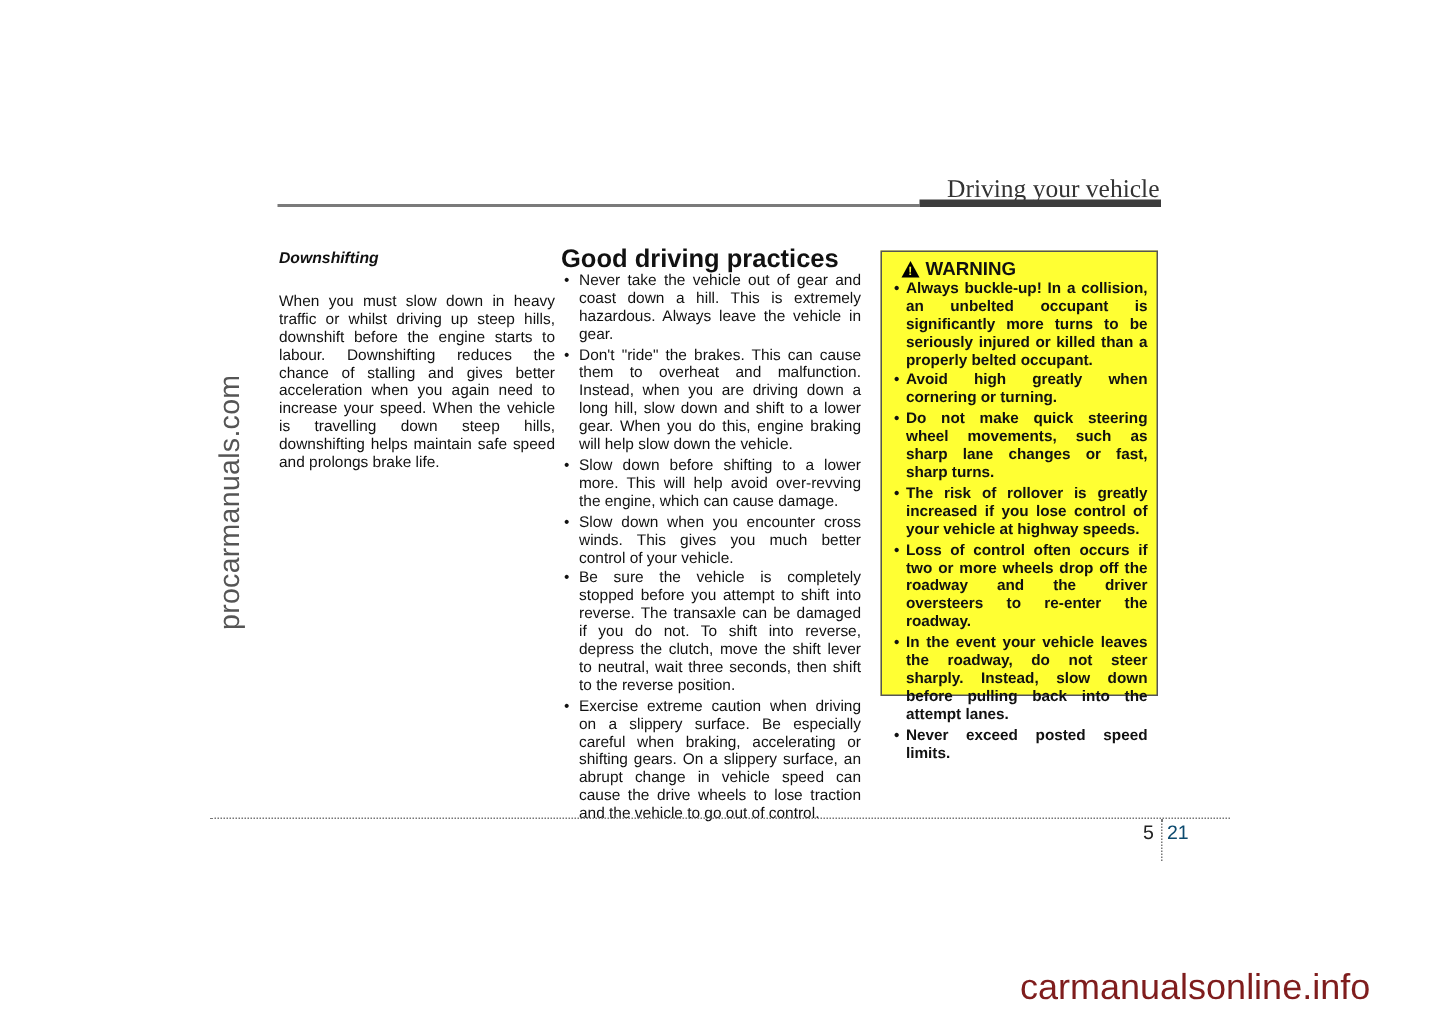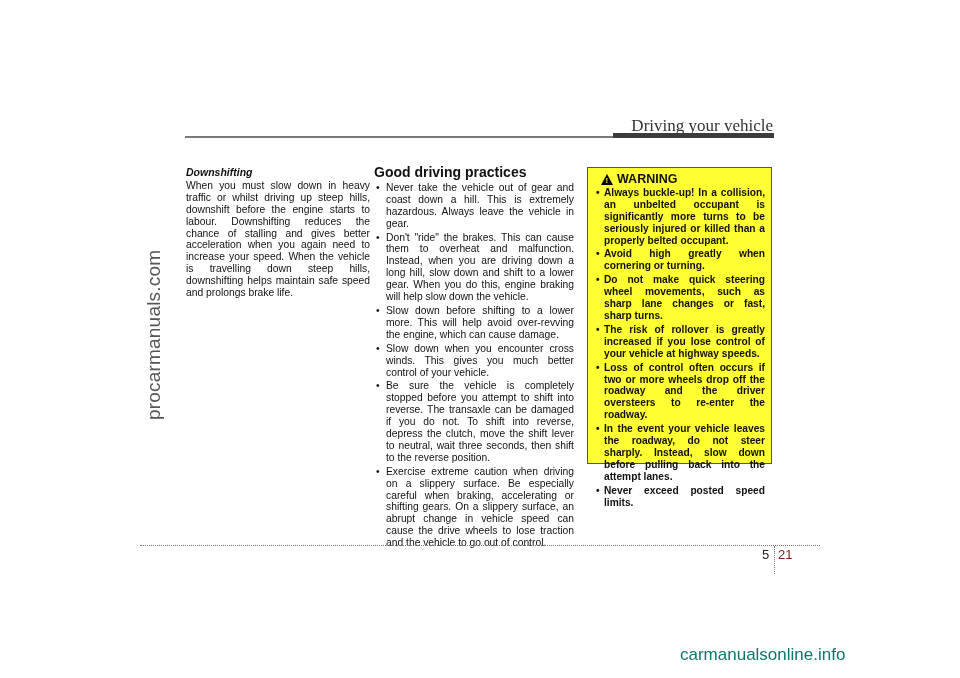--- a/index.html
+++ b/index.html
@@ -1,38 +1,38 @@
 <!DOCTYPE html>
 <html><head>
 <meta charset="utf-8">
 <style>
   html, body { margin:0; padding:0; }
   body { width:960px; height:678px; background:#ffffff; position:relative; overflow:hidden; font-family:"Liberation Sans", sans-serif; color:#111; }
   .header-title { position:absolute; right:187px; top:116px; font-family:"Liberation Serif", serif; font-size:17px; color:#333; }
   .rule-thin { position:absolute; left:185px; top:136px; width:428px; height:2px; background:#7a7a7a; }
   .rule-thick { position:absolute; left:613px; top:133px; width:161px; height:5px; background:#3c3c3c; }
   .watermark-side { position:absolute; left:143px; top:420px; transform-origin:0 0; transform:rotate(-90deg); font-size:19px; color:#555; letter-spacing:0.2px; white-space:nowrap; }
-  .watermark-bottom { position:absolute; left:680px; top:645px; font-size:17px; color:#0f766e; white-space:nowrap; }
+  .watermark-bottom { position:absolute; left:680px; top:645px; font-size:24px; color:#7f1d1d; white-space:nowrap; }
   .col { position:absolute; font-size:10.3px; line-height:11.9px; text-align:justify; }
   .col1 { left:186px; top:167px; width:184px; }
   .col2 { left:374px; top:167px; width:200px; }
-  .subhead { font-style:italic; font-weight:bold; font-size:10.5px; margin-bottom:1px; }
-  .secthead { font-weight:bold; font-size:14px; margin-bottom:3px; }
+  .subhead { font-style:italic; font-weight:bold; font-size:10.5px; margin-bottom:17px; }
+  .secthead { font-weight:bold; font-size:17px; margin-bottom:3px; }
   ul.bul { list-style:none; margin:0; padding:0; }
   ul.bul li { position:relative; padding-left:12px; margin-bottom:2px; text-align:justify; }
   ul.bul li .dot { position:absolute; left:2px; top:0; }
   .warn { position:absolute; left:587px; top:167px; width:185px; height:297px; background:#ffff33; border:1px solid #555; box-sizing:border-box; padding:6px 6px 0 6px; font-weight:bold; font-size:10.2px; line-height:11.9px; }
   .warn-head { font-size:12.5px; margin-left:7px; margin-bottom:1px; display:flex; align-items:center; gap:4px; }
   .warn-icon { width:0; height:0; border-left:6px solid transparent; border-right:6px solid transparent; border-bottom:11px solid #000; position:relative; }
   .warn-icon span { position:absolute; left:-1.5px; top:3px; color:#ffff33; font-size:8px; line-height:8px; }
   .warn ul.bul li { padding-left:10px; margin-bottom:2px; }
   .dotline { position:absolute; left:140px; top:545px; width:680px; border-top:1.5px dotted #777; }
   .vdot { position:absolute; left:774px; top:546px; height:28px; border-left:1.5px dotted #777; }
   .pg-left { position:absolute; left:762px; top:547px; font-size:13px; color:#222; }
-  .pg-right { position:absolute; left:778px; top:547px; font-size:13px; color:#7f1d1d; }
+  .pg-right { position:absolute; left:778px; top:547px; font-size:13px; color:#0c4a6e; }
 </style>
 </head>
 <body>
 
 <div class="header-title">Driving your vehicle</div>
 <div class="rule-thin"></div>
 <div class="rule-thick"></div>
 
 <div class="watermark-side">procarmanuals.com</div>
 

